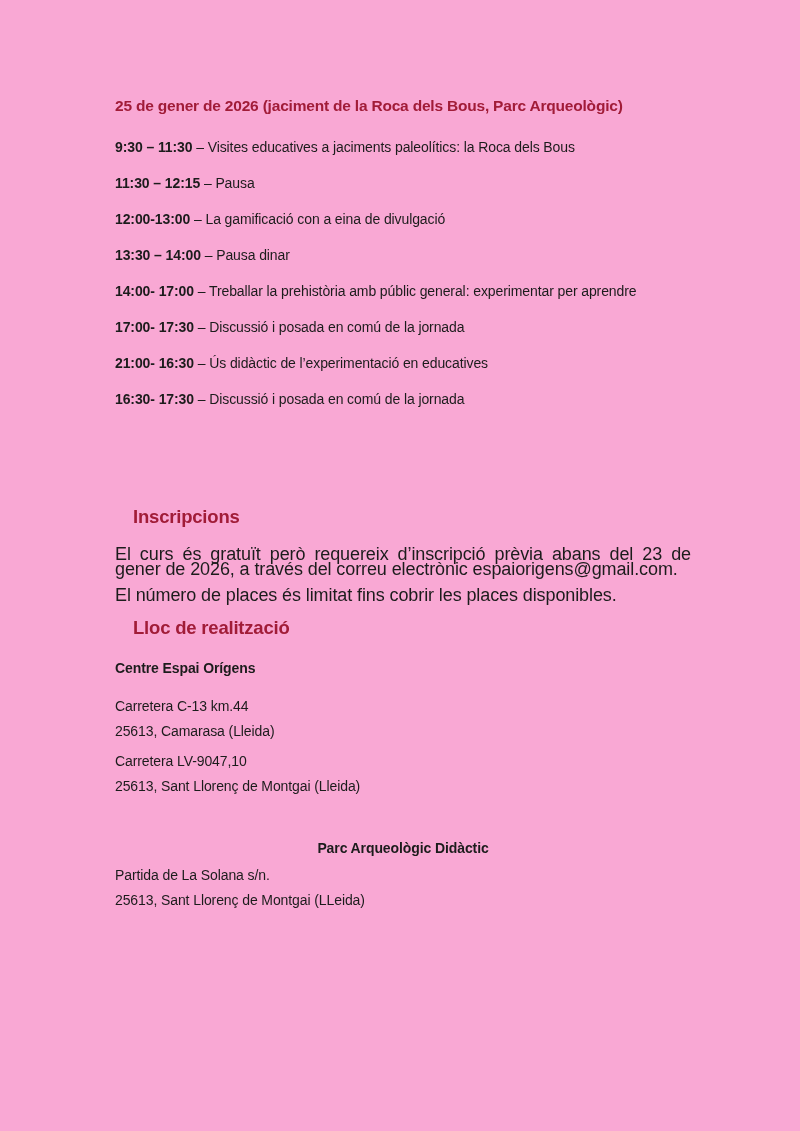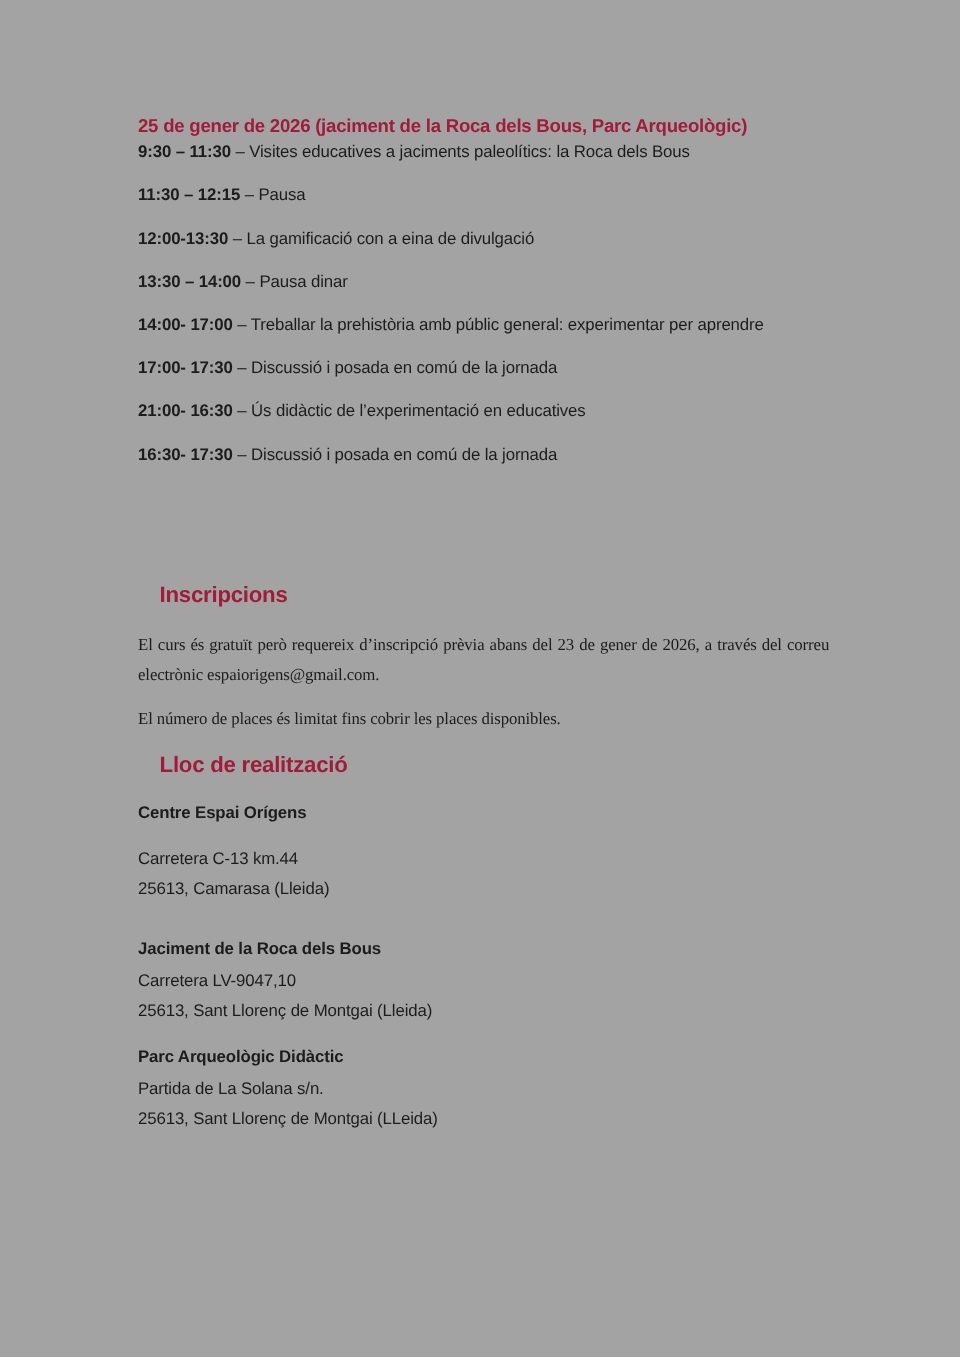--- a/index.html
+++ b/index.html
@@ -4,40 +4,41 @@
 <style>
   html, body {
     margin: 0;
     padding: 0;
     background: #ffffff;
   }
   .page {
     position: relative;
     width: 800px;
     height: 1131px;
-    background: #a3a3a3;
+    background: #f9a8d4;
     font-family: "Liberation Sans", sans-serif;
     color: #1c1c1c;
     overflow: hidden;
   }
   .content {
     position: absolute;
     left: 115px;
     top: 0;
     width: 576px;
   }
   .day-heading {
     margin: 95px 0 0 0;
     font-size: 15.5px;
     line-height: 21px;
     font-weight: 700;
     color: #A11C38;
     letter-spacing: -0.2px;
   }
   .schedule-list {
+    margin-top: 21px;
   }
   .schedule-item {
     margin: 16px 0 0 0;
     font-size: 14px;
     line-height: 20px;
     letter-spacing: -0.1px;
   }
   .schedule-item:first-child {
     margin-top: 0;
   }
@@ -50,24 +51,23 @@
     line-height: 24px;
     font-weight: 700;
     color: #A11C38;
     letter-spacing: -0.2px;
   }
   .heading-inscriptions {
     margin-top: 96px;
   }
   .body-par {
     margin: 16px 0 0 0;
-    font-size: 14px;
-    line-height: 25px;
+    font-size: 18px;
+    line-height: 15px;
     letter-spacing: -0.1px;
-    font-family: Liberation Serif, serif;
   }
   .body-par.justified {
     text-align: justify;
   }
   .body-par.second {
     margin-top: 11px;
   }
   .heading-location {
     margin-top: 13px;
   }
@@ -78,21 +78,22 @@
     font-weight: 700;
     letter-spacing: -0.1px;
   }
   .loc-name.first {
     margin-top: 18px;
   }
   .loc-name.spaced {
     margin-top: 27px;
   }
   .loc-name.spaced2 {
-    margin-top: 15px;
+    margin-top: 39px;
+    text-align: center;
   }
   .loc-addr {
     margin: 0;
   }
   .loc-addr.gap-large {
     margin-top: 16px;
   }
   .loc-addr.gap-small {
     margin-top: 5px;
   }
@@ -112,21 +113,21 @@
     <h1 class="day-heading">25 de gener de 2026 (jaciment de la Roca dels Bous, Parc Arqueològic)</h1>
 
     <div class="schedule-list">
       <p class="schedule-item">
         <span class="schedule-time">9:30 – 11:30</span><span> – </span><span>Visites educatives a jaciments paleolítics: la Roca dels Bous</span>
       </p>
       <p class="schedule-item">
         <span class="schedule-time">11:30 – 12:15</span><span> – </span><span>Pausa</span>
       </p>
       <p class="schedule-item">
-        <span class="schedule-time">12:00-13:30</span><span> – </span><span>La gamificació con a eina de divulgació</span>
+        <span class="schedule-time">12:00-13:00</span><span> – </span><span>La gamificació con a eina de divulgació</span>
       </p>
       <p class="schedule-item">
         <span class="schedule-time">13:30 – 14:00</span><span> – </span><span>Pausa dinar</span>
       </p>
       <p class="schedule-item">
         <span class="schedule-time">14:00- 17:00</span><span> – </span><span>Treballar la prehistòria amb públic general: experimentar per aprendre</span>
       </p>
       <p class="schedule-item">
         <span class="schedule-time">17:00- 17:30</span><span> – </span><span>Discussió i posada en comú de la jornada</span>
       </p>
@@ -145,21 +146,20 @@
     <p class="body-par second">El número de places és limitat fins cobrir les places disponibles.</p>
 
     <h2 class="section-heading heading-location">Lloc de realització</h2>
 
     <p class="loc-name first">Centre Espai Orígens</p>
     <div class="loc-addr gap-large">
       <p class="addr-line">Carretera C-13 km.44</p>
       <p class="addr-line">25613, Camarasa (Lleida)</p>
     </div>
 
-    <p class="loc-name spaced">Jaciment de la Roca dels Bous</p>
     <div class="loc-addr gap-small">
       <p class="addr-line">Carretera LV-9047,10</p>
       <p class="addr-line">25613, Sant Llorenç de Montgai (Lleida)</p>
     </div>
 
     <p class="loc-name spaced2">Parc Arqueològic Didàctic</p>
     <div class="loc-addr gap-small">
       <p class="addr-line">Partida de La Solana s/n.</p>
       <p class="addr-line">25613, Sant Llorenç de Montgai (LLeida)</p>
     </div>

